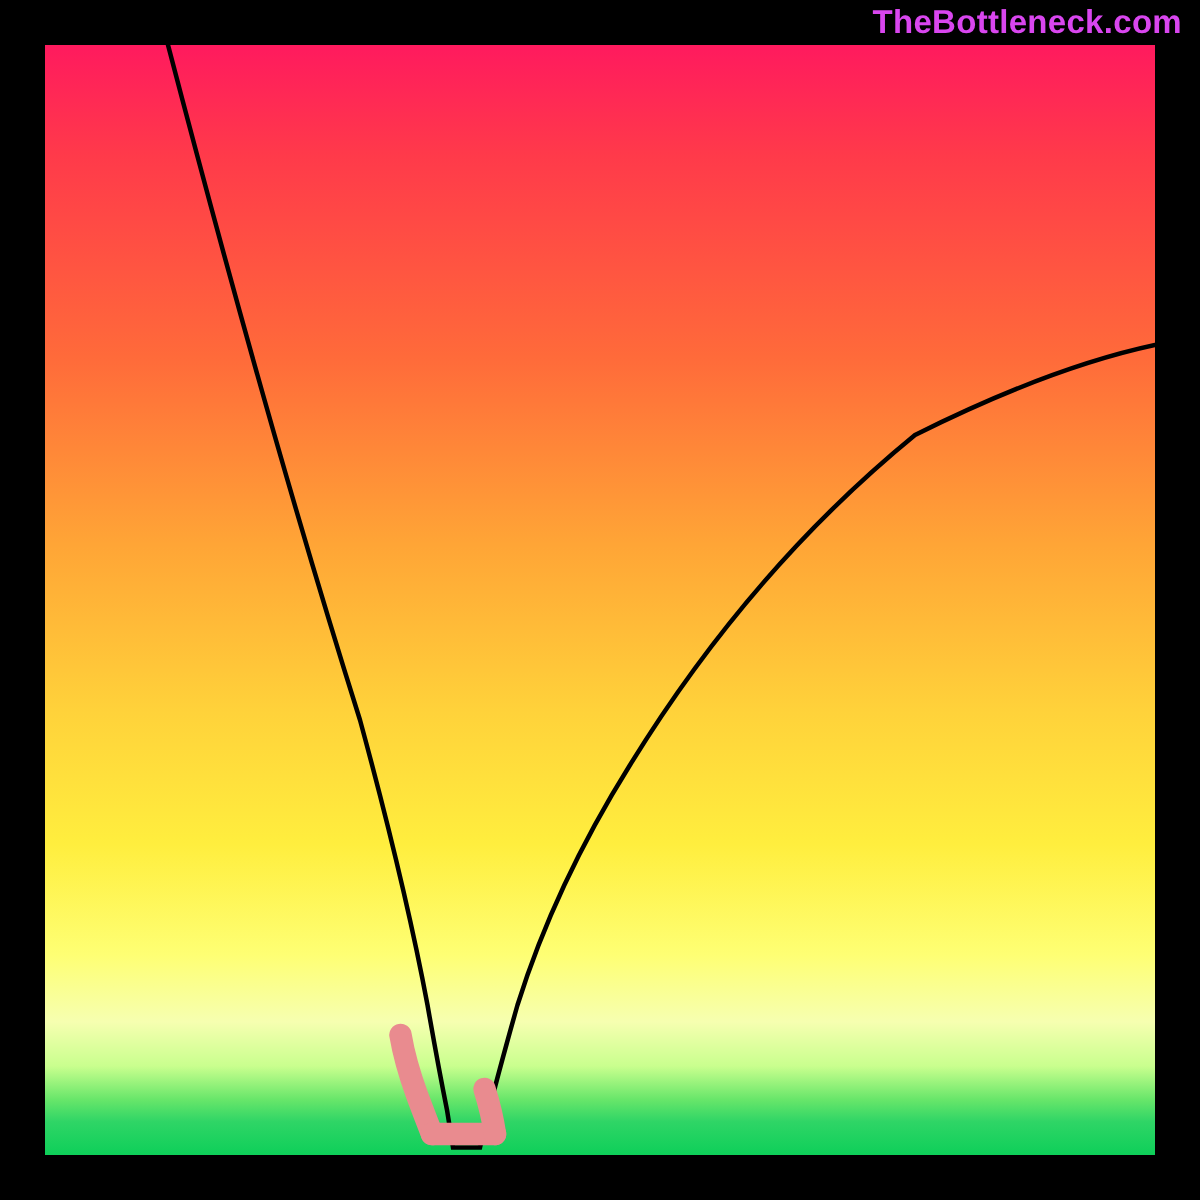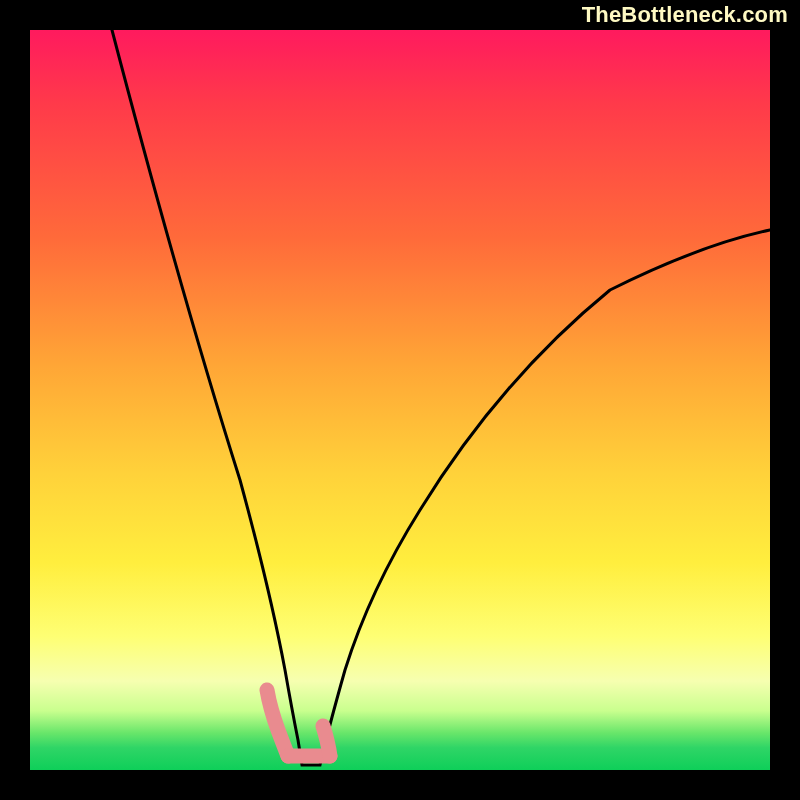--- a/index.html
+++ b/index.html
@@ -14,21 +14,21 @@
   .stage {
     position: relative;
     width: 800px;
     height: 800px;
     background: #000;
   }
   .watermark {
     position: absolute;
     top: 2px;
     right: 12px;
-    color: #fef9c3;
+    color: #d946ef;
     font-size: 22px;
     font-weight: 600;
     letter-spacing: 0.2px;
     z-index: 50;
     user-select: none;
   }
   .plot-area {
     position: absolute;
     left: 30px;
     top: 30px;

